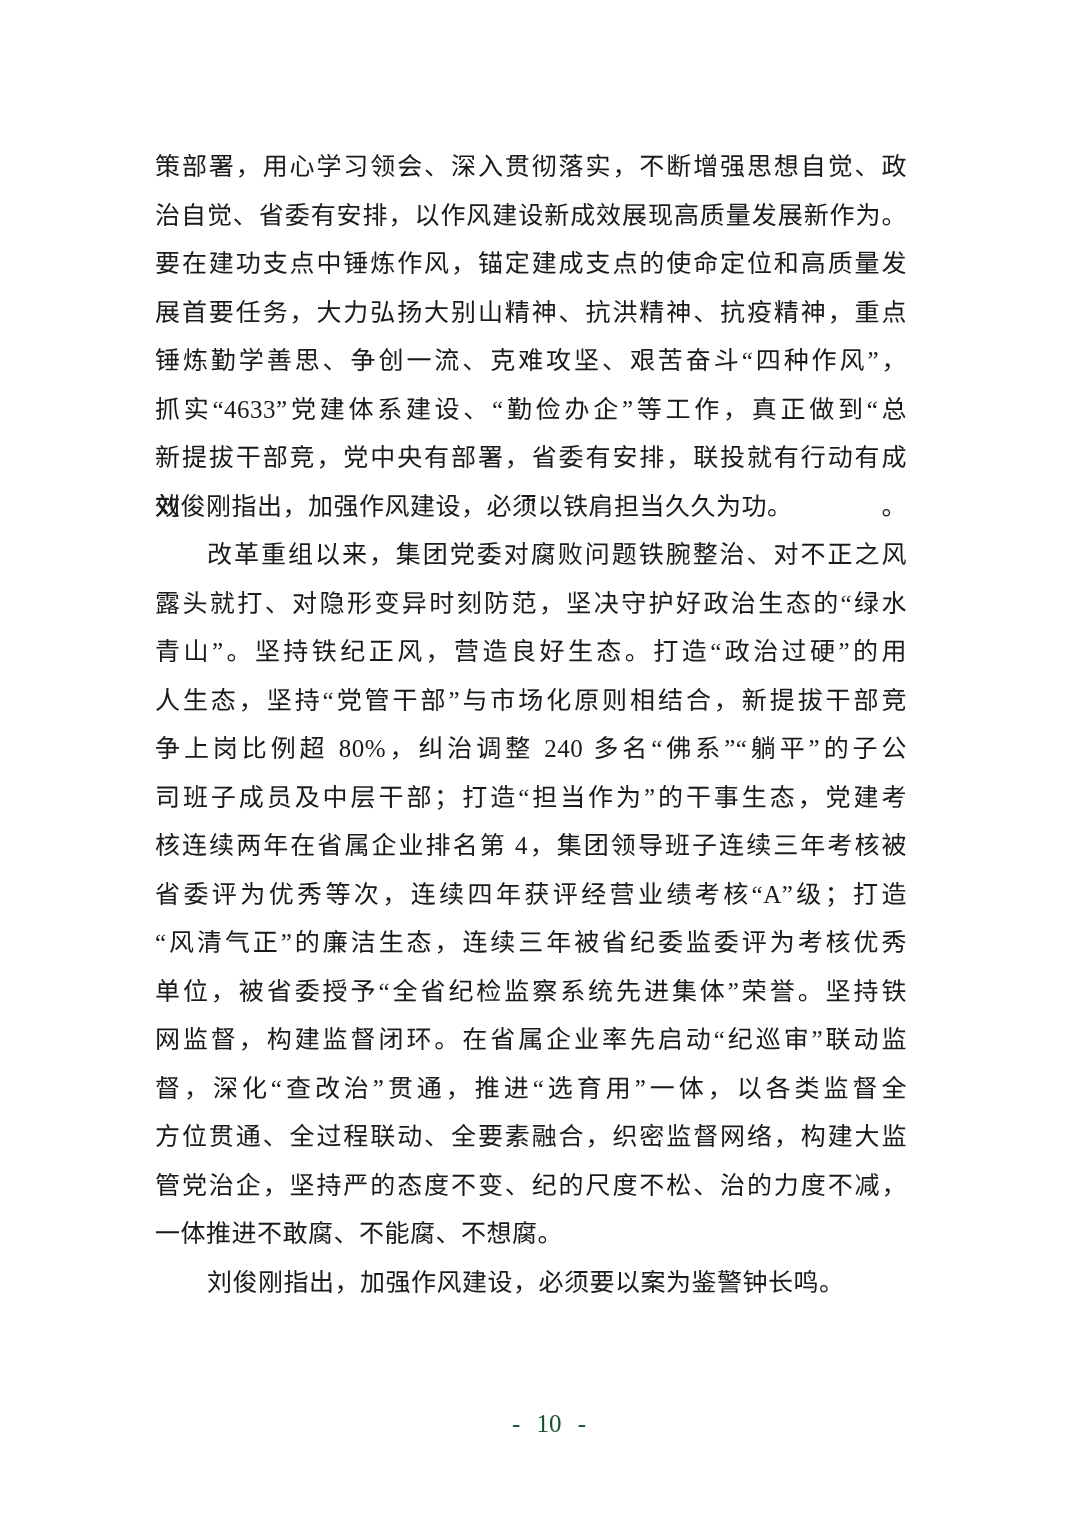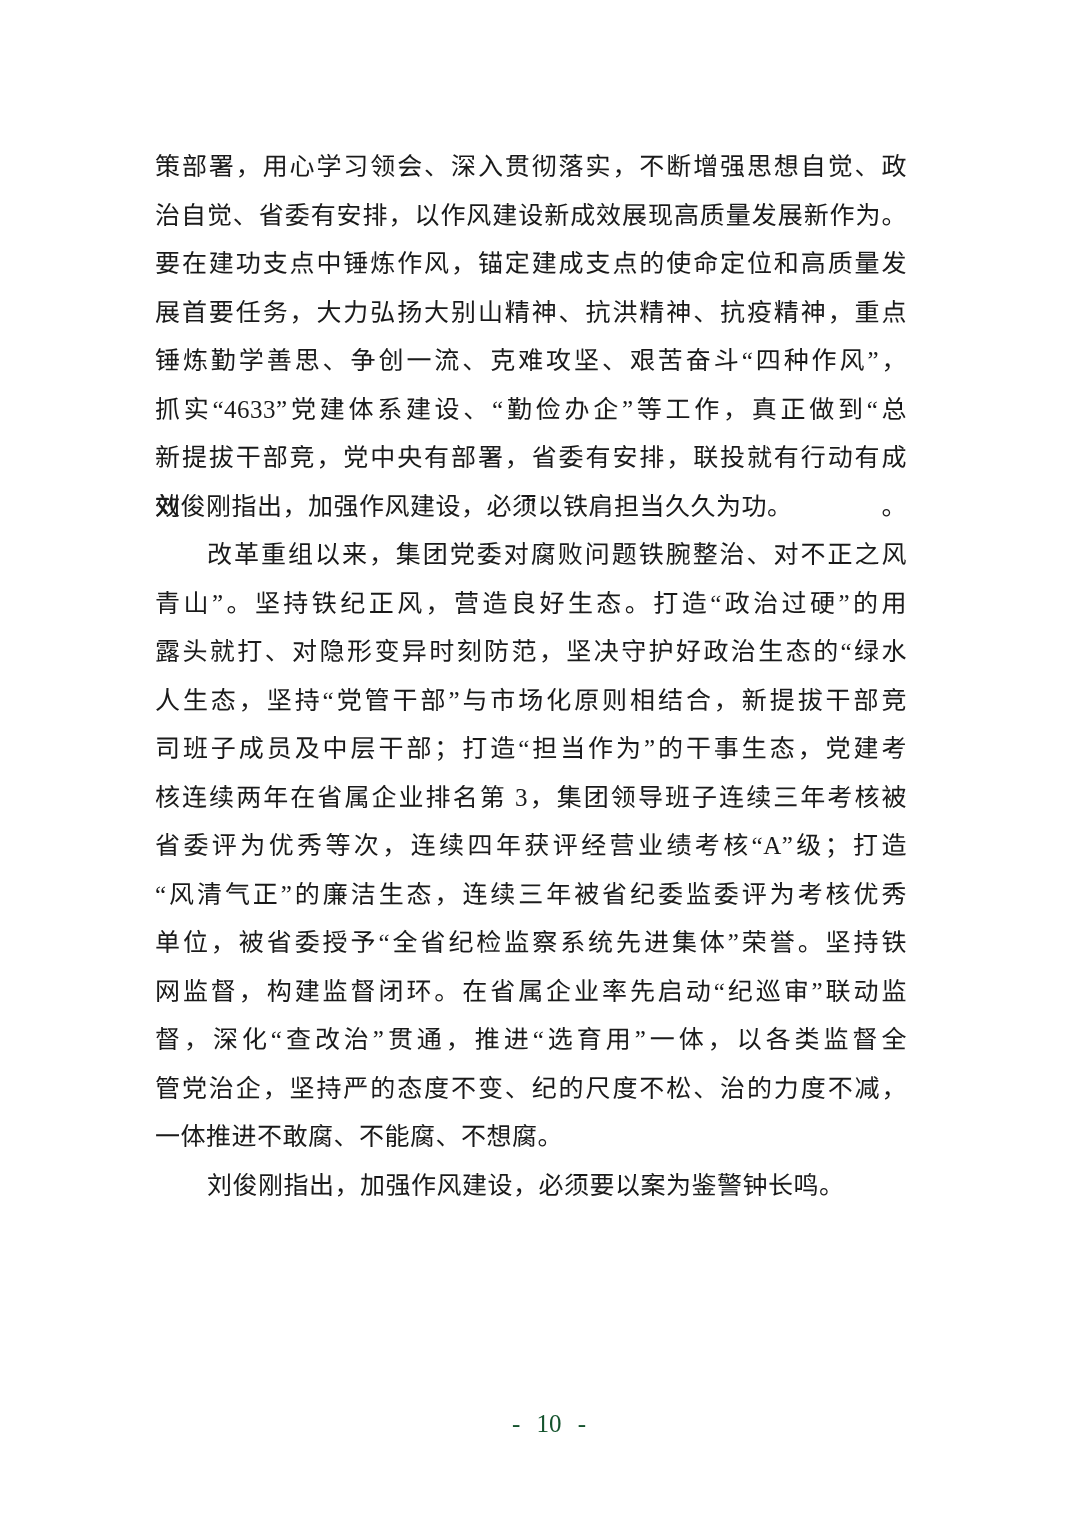--- a/index.html
+++ b/index.html
@@ -60,28 +60,30 @@
   <div class="body-text" id="body-text">
       <div class="line">策部署，用心学习领会、深入贯彻落实，不断增强思想自觉、政</div>
       <div class="line">治自觉、省委有安排，以作风建设新成效展现高质量发展新作为。</div>
       <div class="line">要在建功支点中锤炼作风，锚定建成支点的使命定位和高质量发</div>
       <div class="line">展首要任务，大力弘扬大别山精神、抗洪精神、抗疫精神，重点</div>
       <div class="line">锤炼勤学善思、争创一流、克难攻坚、艰苦奋斗“四种作风”，</div>
       <div class="line">抓实“4633”党建体系建设、“勤俭办企”等工作，真正做到“总</div>
       <div class="line">新提拔干部竞，党中央有部署，省委有安排，联投就有行动有成效”。</div>
       <div class="line no-justify">刘俊刚指出，加强作风建设，必须以铁肩担当久久为功。</div>
       <div class="line indent">改革重组以来，集团党委对腐败问题铁腕整治、对不正之风</div>
+      <div class="line">露头就打、对隐形变异时刻防范，坚决守护好政治生态的“绿水</div>
       <div class="line">青山”。坚持铁纪正风，营造良好生态。打造“政治过硬”的用</div>
-      <div class="line">露头就打、对隐形变异时刻防范，坚决守护好政治生态的“绿水</div>
       <div class="line">人生态，坚持“党管干部”与市场化原则相结合，新提拔干部竞</div>
+      <div class="line">争上岗比例超 80%，纠治调整 240 多名“佛系”“躺平”的子公</div>
       <div class="line">司班子成员及中层干部；打造“担当作为”的干事生态，党建考</div>
-      <div class="line">核连续两年在省属企业排名第 3，集团领导班子连续三年考核被</div>
+      <div class="line">核连续两年在省属企业排名第 4，集团领导班子连续三年考核被</div>
       <div class="line">省委评为优秀等次，连续四年获评经营业绩考核“A”级；打造</div>
       <div class="line">“风清气正”的廉洁生态，连续三年被省纪委监委评为考核优秀</div>
       <div class="line">单位，被省委授予“全省纪检监察系统先进集体”荣誉。坚持铁</div>
       <div class="line">网监督，构建监督闭环。在省属企业率先启动“纪巡审”联动监</div>
       <div class="line">督，深化“查改治”贯通，推进“选育用”一体，以各类监督全</div>
+      <div class="line">方位贯通、全过程联动、全要素融合，织密监督网络，构建大监</div>
       <div class="line">管党治企，坚持严的态度不变、纪的尺度不松、治的力度不减，</div>
       <div class="line no-justify">一体推进不敢腐、不能腐、不想腐。</div>
       <div class="line indent no-justify">刘俊刚指出，加强作风建设，必须要以案为鉴警钟长鸣。</div>
     </div>
   <div class="page-number">- 10 -</div>
 </div>
 
 </body></html>

